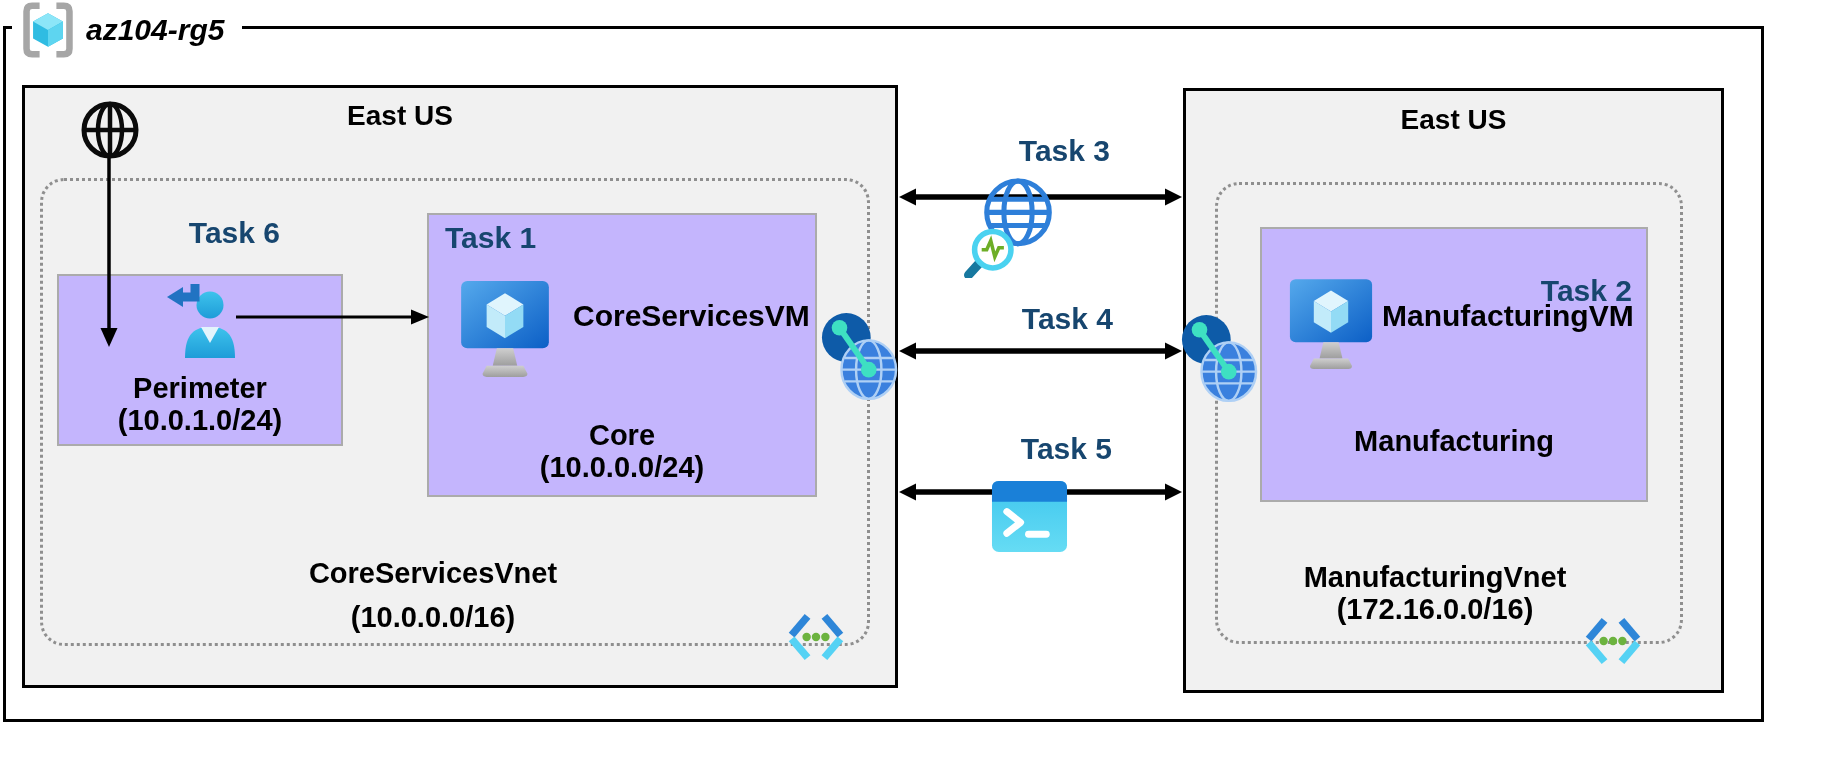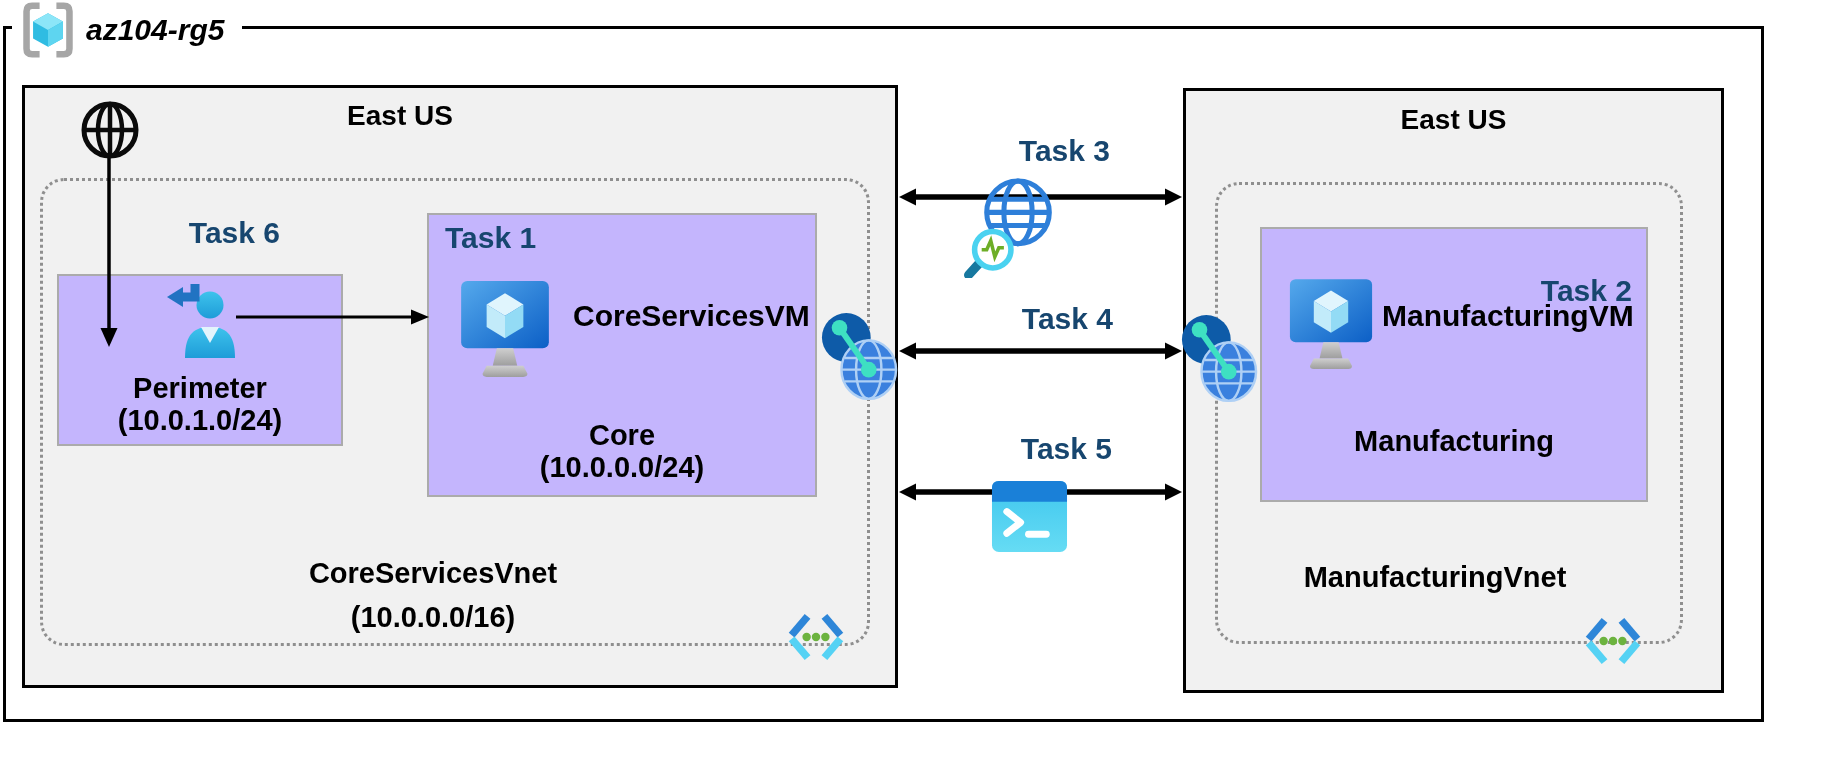--- a/index.html
+++ b/index.html
@@ -164,20 +164,21 @@
         <polygon points="45,36 63,25 63,47 45,58" fill="#93DBF5"></polygon>
         <polygon points="37,68 53,68 57,85 33,85" fill="url(#stB)"></polygon>
         <path d="M27 85 H63 L67 93 Q67 96 63 96 H27 Q23 96 23 93 Z" fill="url(#stB)"></path>
       </svg>
     </div>
     <div class="abs t29 center" style="left:0;top:196px;width:100%;">Manufacturing</div>
     <div class="abs t30" style="left:120px;top:70px;">ManufacturingVM</div>
   </div>
 
   <div class="abs t29 center lbl" style="left:1235px;top:561px;width:400px;">ManufacturingVnet</div>
+  <div class="abs t29 center lbl" style="left:1235px;top:593px;width:400px;">(172.16.0.0/16)</div>
 
   <div class="abs icon" style="left:1583px;top:616px;">
     <svg width="60" height="50" viewBox="0 0 64 52">
       <line x1="23" y1="4" x2="6" y2="24" stroke="#2E86D8" stroke-width="8"></line>
       <line x1="6" y1="28" x2="23" y2="48" stroke="#55D2F4" stroke-width="8"></line>
       <line x1="41" y1="4" x2="58" y2="24" stroke="#2E86D8" stroke-width="8"></line>
       <line x1="58" y1="28" x2="41" y2="48" stroke="#55D2F4" stroke-width="8"></line>
       <circle cx="22" cy="26" r="4.5" fill="#6CB33F"></circle>
       <circle cx="32" cy="26" r="4.5" fill="#6CB33F"></circle>
       <circle cx="42" cy="26" r="4.5" fill="#6CB33F"></circle>

